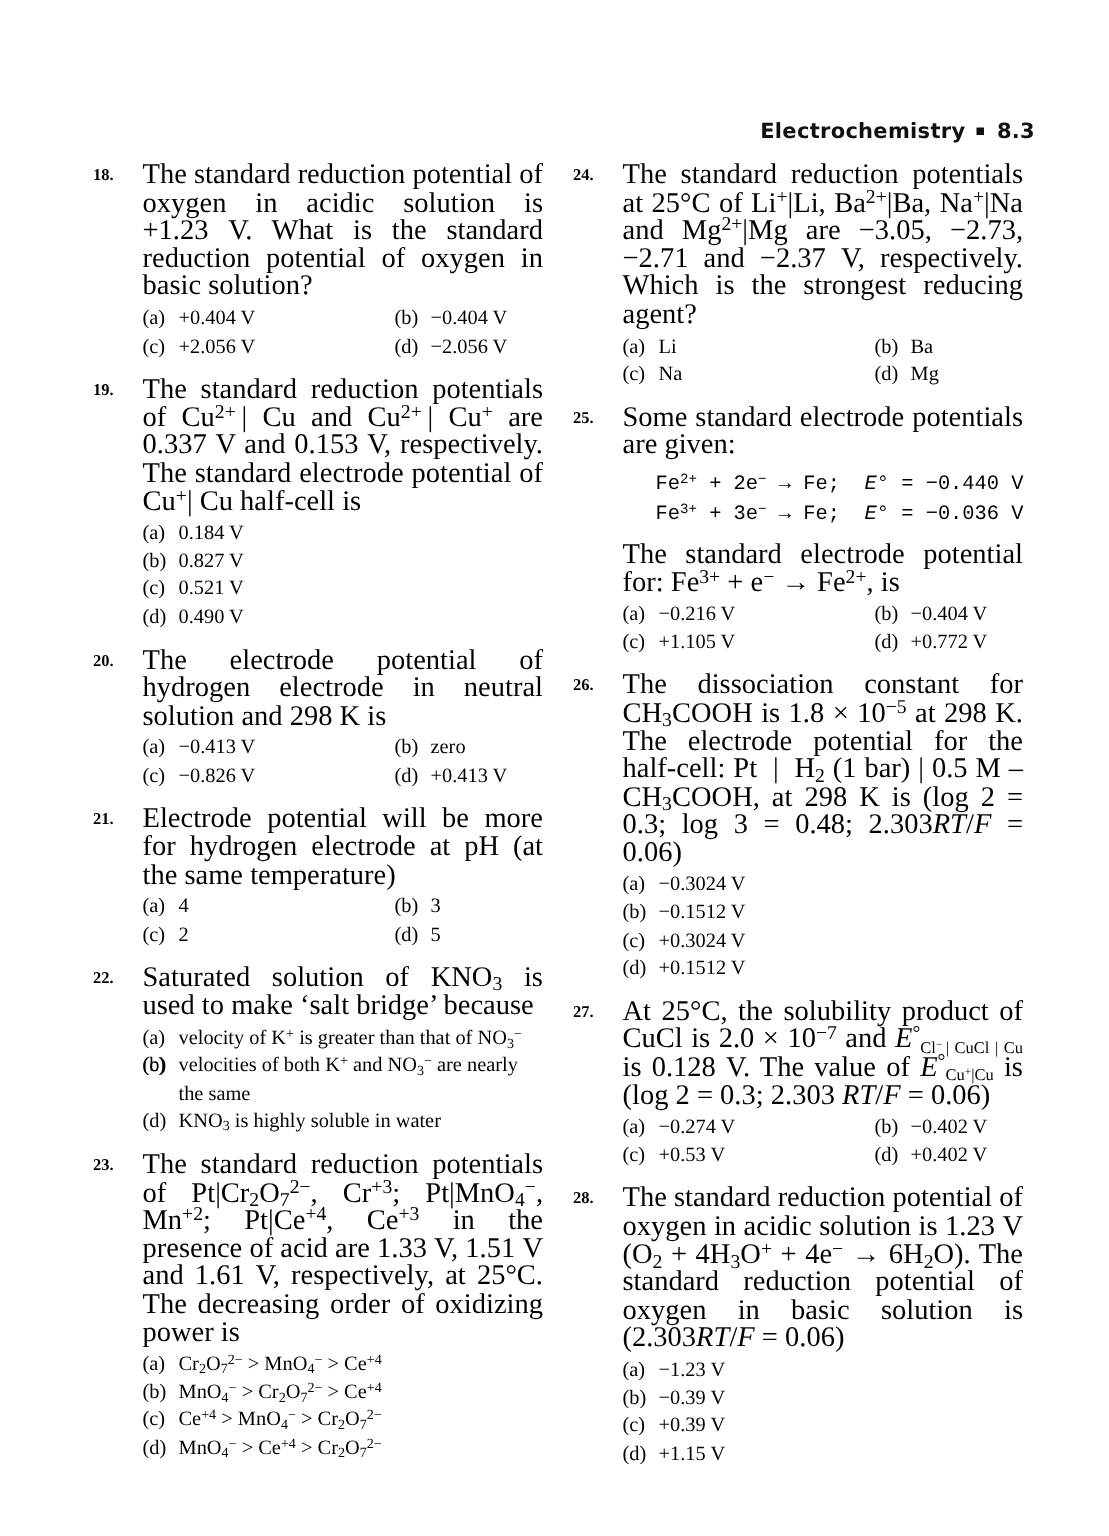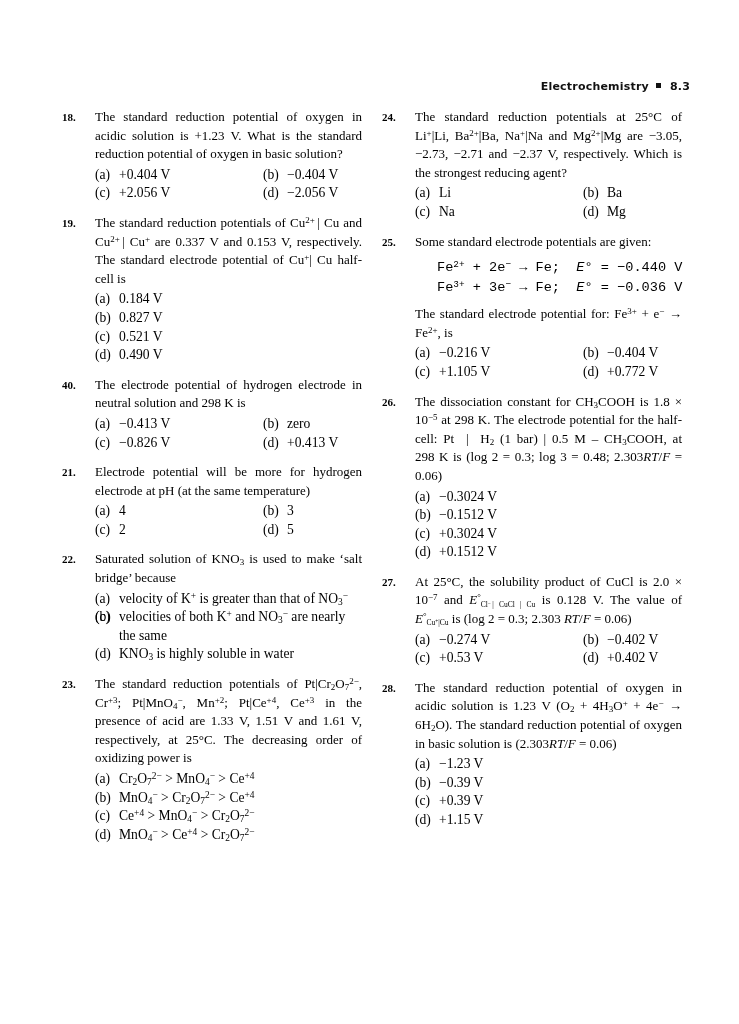--- a/index.html
+++ b/index.html
@@ -20,21 +20,21 @@
     left: 0; top: 0;
     width: 739px;
     height: 1024px;
   }
   
   .runhead {
     position: absolute;
     right: 49px;
     top: 80px;
     font-family: "DejaVu Sans", "Liberation Sans", sans-serif;
-    font-size: 11px;
+    font-size: 14px;
     font-weight: bold;
     letter-spacing: .2px;
     white-space: nowrap;
     color: #111;
   }
   .runhead .sq {
     display: inline-block;
     width: 5px; height: 5px;
     background: #111;
     vertical-align: 2px;
@@ -61,21 +61,21 @@
   }
   .qnum {
     position: absolute;
     left: 0;
     top: 0;
     font-weight: bold;
     font-size: 11px;
     line-height: 18.6px;
   }
   .stem {
-    font-size: 13px;
+    font-size: 19px;
     line-height: 18.6px;
     text-align: justify;
     text-justify: inter-word;
     hyphens: none;
   }
 
   
   .eqblock {
     margin: 7px 0 7px 0;
     padding-left: 22px;
@@ -143,21 +143,21 @@
           <div class="qnum">19.</div>
           <div class="stem">The standard reduction potentials of Cu<sup>2+</sup> | Cu and Cu<sup>2+</sup> | Cu<sup>+</sup> are 0.337&nbsp;V and 0.153&nbsp;V, respectively. The standard electrode potential of Cu<sup>+</sup>| Cu half-cell is</div>
           <div class="opts opt-stack">
             <div class="opt"><span class="lbl">(a)</span><span>0.184 V</span></div>
             <div class="opt"><span class="lbl">(b)</span><span>0.827 V</span></div>
             <div class="opt"><span class="lbl">(c)</span><span>0.521 V</span></div>
             <div class="opt"><span class="lbl">(d)</span><span>0.490 V</span></div>
           </div>
         </div>
         <div class="q">
-          <div class="qnum">40.</div>
+          <div class="qnum">20.</div>
           <div class="stem">The electrode potential of hydrogen electrode in neutral solution and 298&nbsp;K is</div>
           <div class="opts opt-grid">
             <div class="opt"><span class="lbl">(a)</span><span>−0.413 V</span></div>
             <div class="opt"><span class="lbl">(b)</span><span>zero</span></div>
             <div class="opt"><span class="lbl">(c)</span><span>−0.826 V</span></div>
             <div class="opt"><span class="lbl">(d)</span><span>+0.413 V</span></div>
           </div>
         </div>
         <div class="q">
           <div class="qnum">21.</div>

